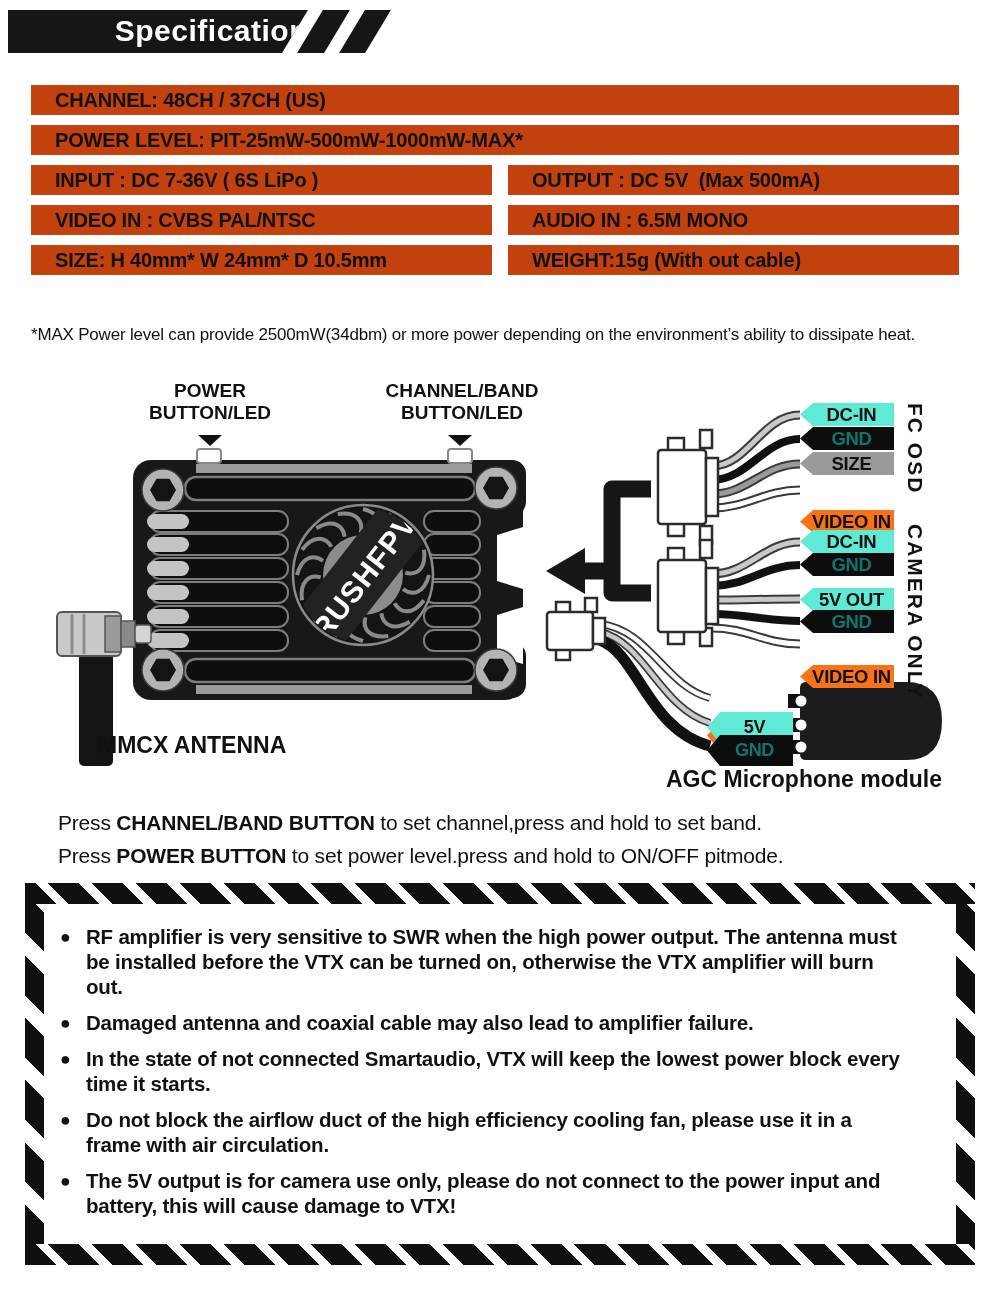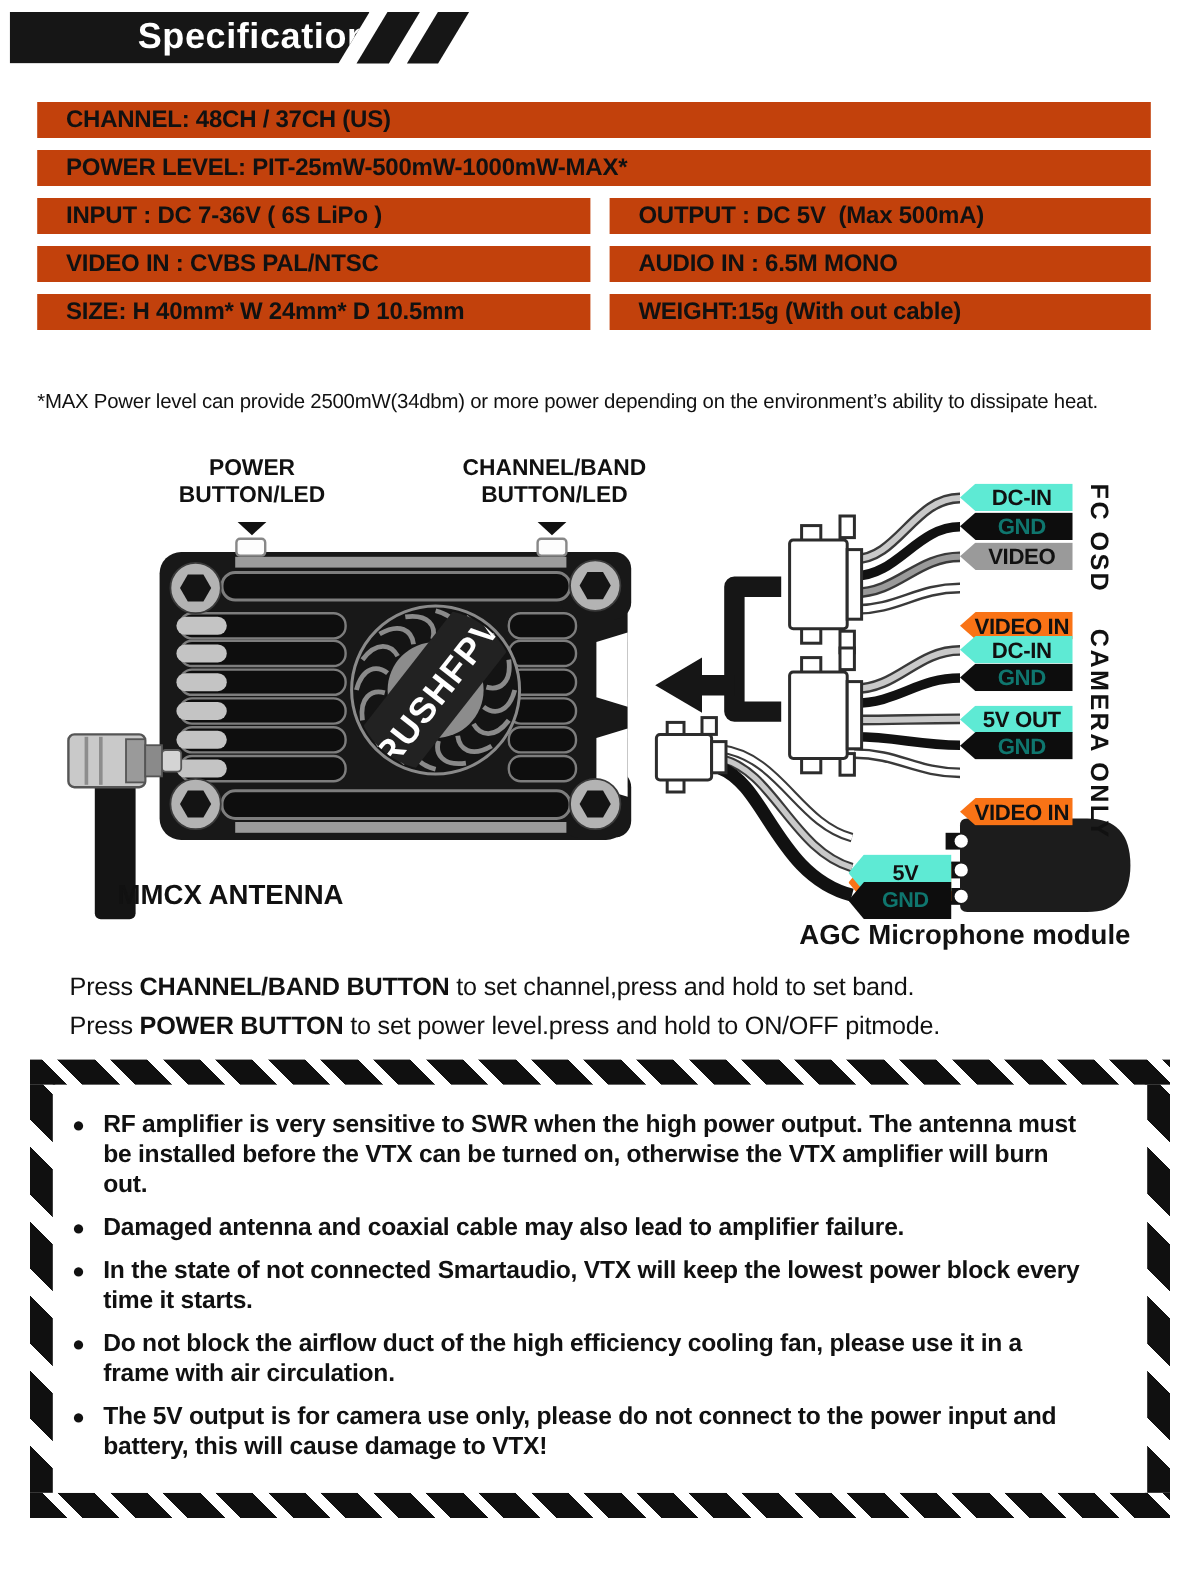--- a/index.html
+++ b/index.html
@@ -293,21 +293,21 @@
       <div>CHANNEL/BAND</div>
       <div>BUTTON/LED</div>
     </div>
     <div class="part-label mmcx">MMCX ANTENNA</div>
     <div class="part-label agc">AGC Microphone module</div>
     <div class="vlabel fcosd">FC OSD</div>
     <div class="vlabel camonly">CAMERA ONLY</div>
 
     <div class="tag fcg" style="top:25px">DC-IN</div>
     <div class="tag fcg dark" style="top:49px">GND</div>
-    <div class="tag fcg mid" style="top:74px">VIDEO</div>
+    <div class="tag fcg mid" style="top:74px">SIZE</div>
     <div class="tag fcg white" style="top:100px">VIDEO IN</div>
 
     <div class="tag camg" style="top:152px">DC-IN</div>
     <div class="tag camg dark" style="top:175px">GND</div>
     <div class="tag camg" style="top:210px">5V OUT</div>
     <div class="tag camg dark" style="top:232px">GND</div>
     <div class="tag camg white" style="top:255px">VIDEO IN</div>
 
     <div class="tag audg white" style="top:310px">AUDIO</div>
     <div class="tag audg" style="top:334px">5V</div>

